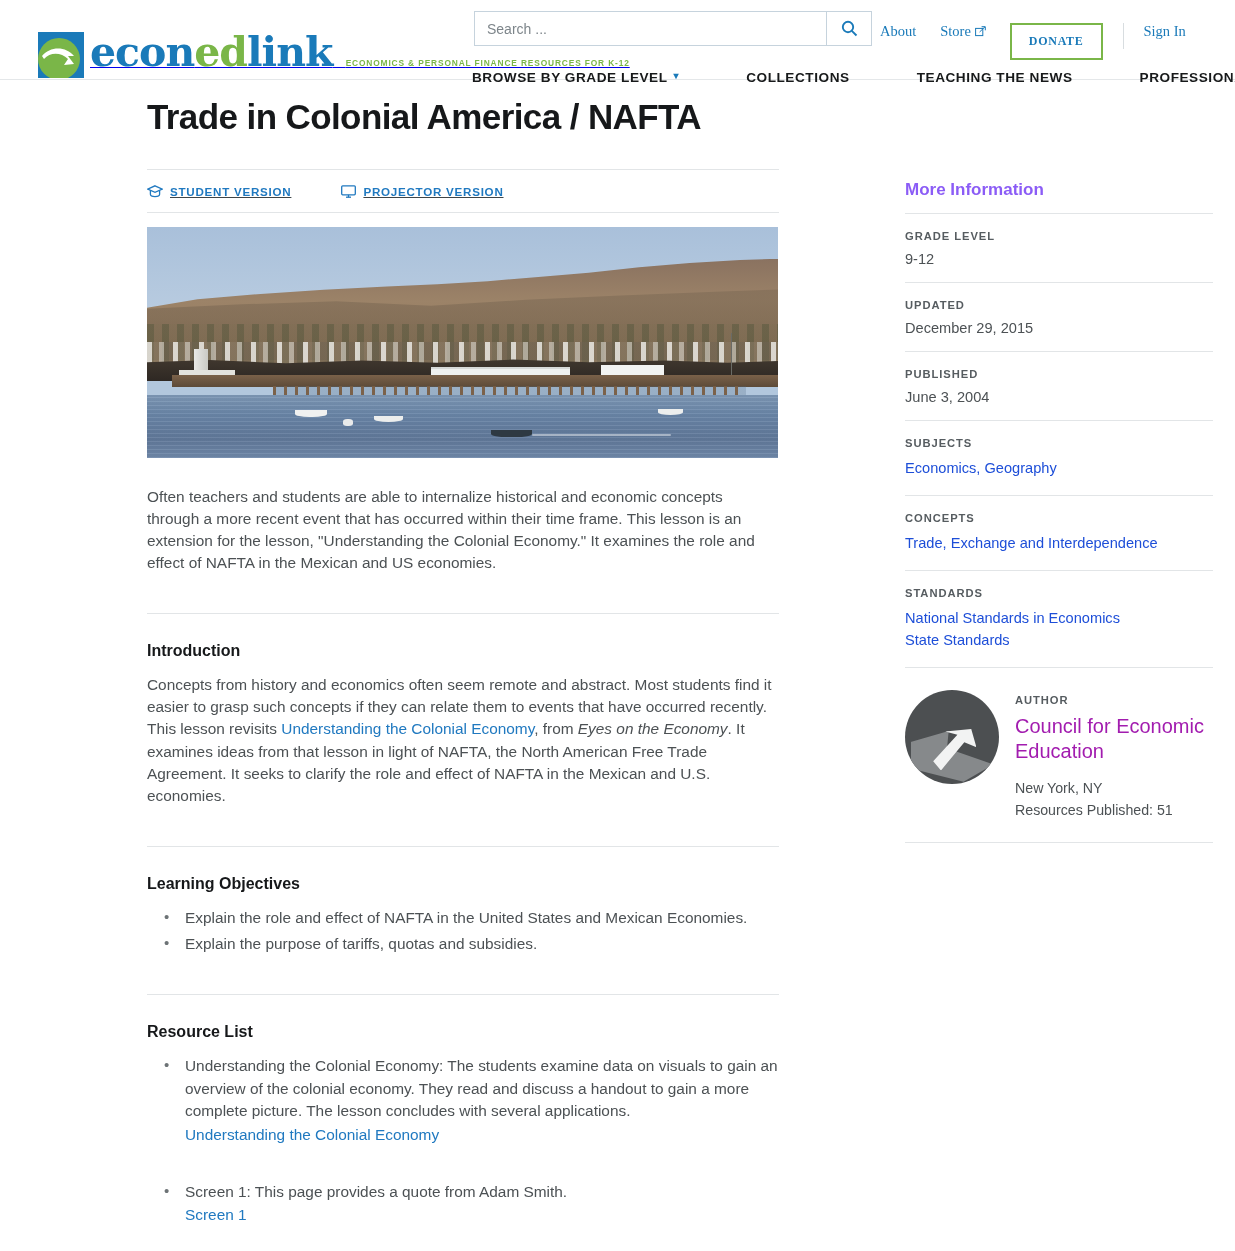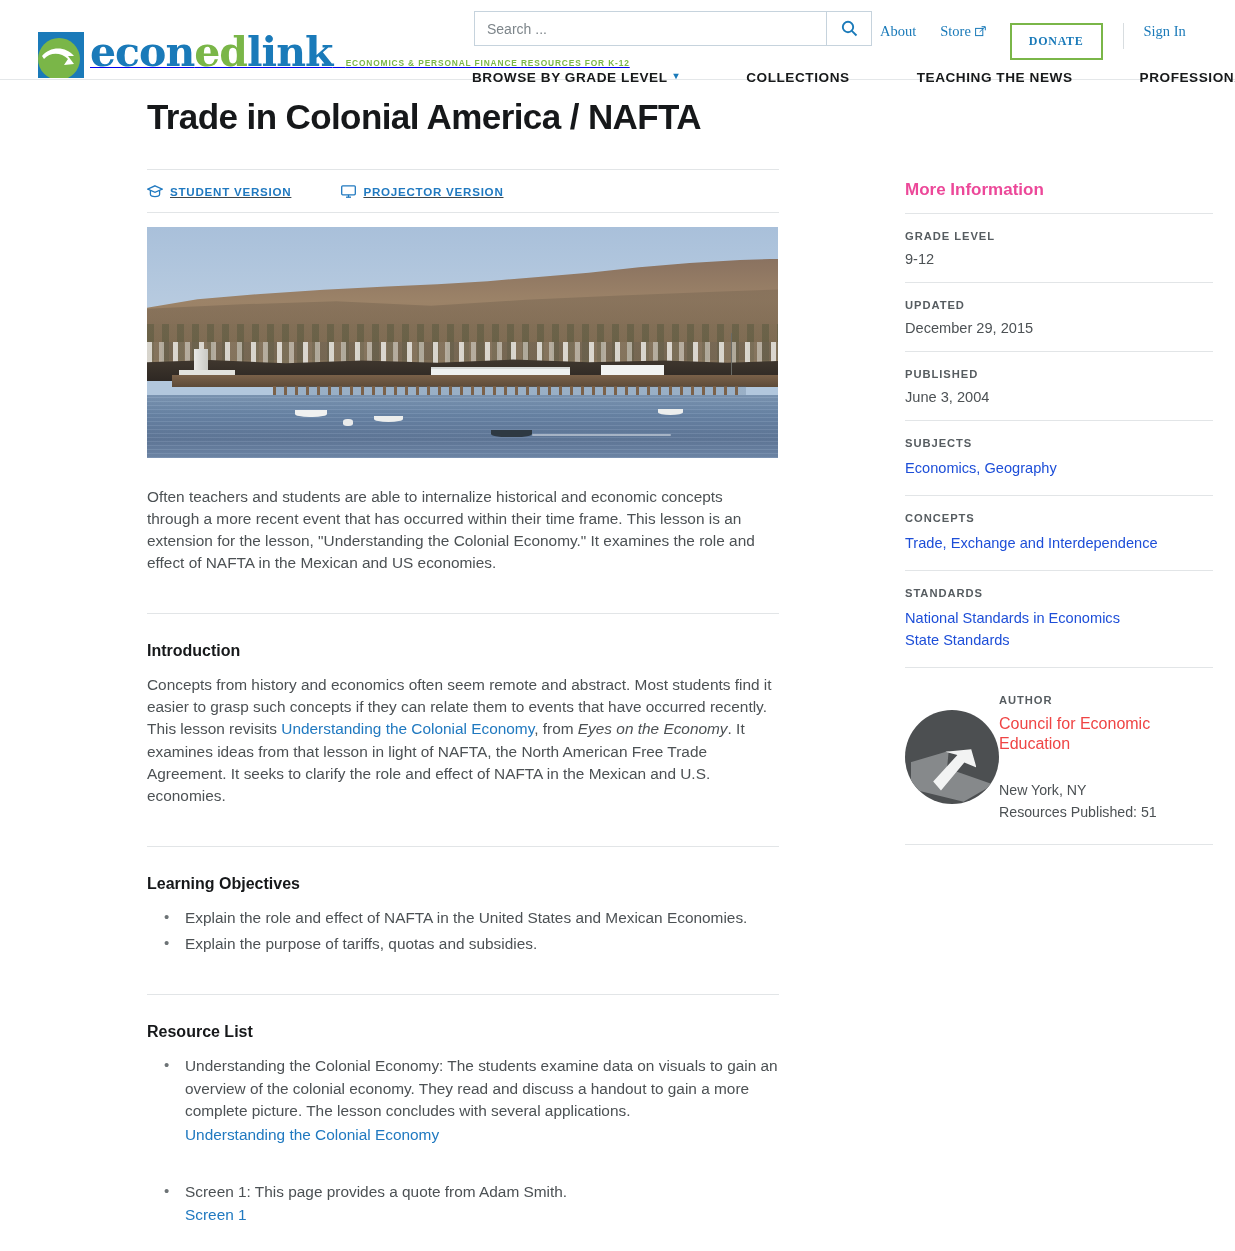--- a/index.html
+++ b/index.html
@@ -218,56 +218,56 @@
     margin-bottom:4px; position:relative;
   }
   ul.bullets li:before {
     content:"\2022"; position:absolute; left:-21px; top:-1px;
     color:#6d7376; font-size:15px;
   }
   .res-li { margin-bottom:34px !important; }
   .res-link { display:block; color:#2079c0; text-decoration:none; margin-top:1px; }
 
   
-  .side-title { font-size:17px; font-weight:bold; color:#ec4899; margin:0 0 13px 0; }
+  .side-title { font-size:17px; font-weight:bold; color:#8b5cf6; margin:0 0 13px 0; }
   .side-rule { height:1px; background:#e2e5e7; }
   .side-block { padding:16px 0 15px 0; }
   .side-label {
     font-size:11.2px; font-weight:bold; letter-spacing:0.95px;
     color:#565c60; margin-bottom:9px;
   }
   .side-val { font-size:14.6px; color:#4c5154; }
   .side-val a, .side-link {
     color:#1d4ed8; text-decoration:none; font-size:14.6px;
     display:block; line-height:1.5;
   }
 
-  .author-block { display:flex; padding:22px 0 20px 0; align-items:center; }
+  .author-block { display:flex; gap:16px; padding:22px 0 20px 0; align-items:flex-start; }
   .avatar {
     width:94px; height:94px; border-radius:50%; flex:0 0 auto;
     background:#4c4f51; position:relative; overflow:hidden;
   }
   .avatar .swoosh {
     position:absolute; left:6%; top:44%; width:88%; height:54%;
     background:#86898b;
     clip-path:polygon(0 22%,46% 0,44% 34%,100% 66%,64% 100%,0 74%);
   }
   .avatar .arrow {
     position:absolute; left:30%; top:42%; width:46%; height:44%;
     background:#f2f3f3;
     clip-path:polygon(88% 0,100% 44%,72% 32%,18% 100%,0 78%,56% 14%,28% 6%);
   }
   .author-info { padding-top:4px; }
   .author-label {
     font-size:11.2px; font-weight:bold; letter-spacing:0.95px;
     color:#565c60; margin-bottom:8px;
   }
   .author-name {
-    font-size:16px; color:#ef4444; text-decoration:none;
-    line-height:1.28; display:block; margin-bottom:24px;
+    font-size:20px; color:#a21caf; text-decoration:none;
+    line-height:1.28; display:block; margin-bottom:12px;
   }
   .author-meta { font-size:14.2px; color:#4c5154; line-height:1.6; }
 </style>
 </head>
 <body>
 
 <div class="site-header">
 
   <a class="logo" href="#">
     <span class="logo-mark">

